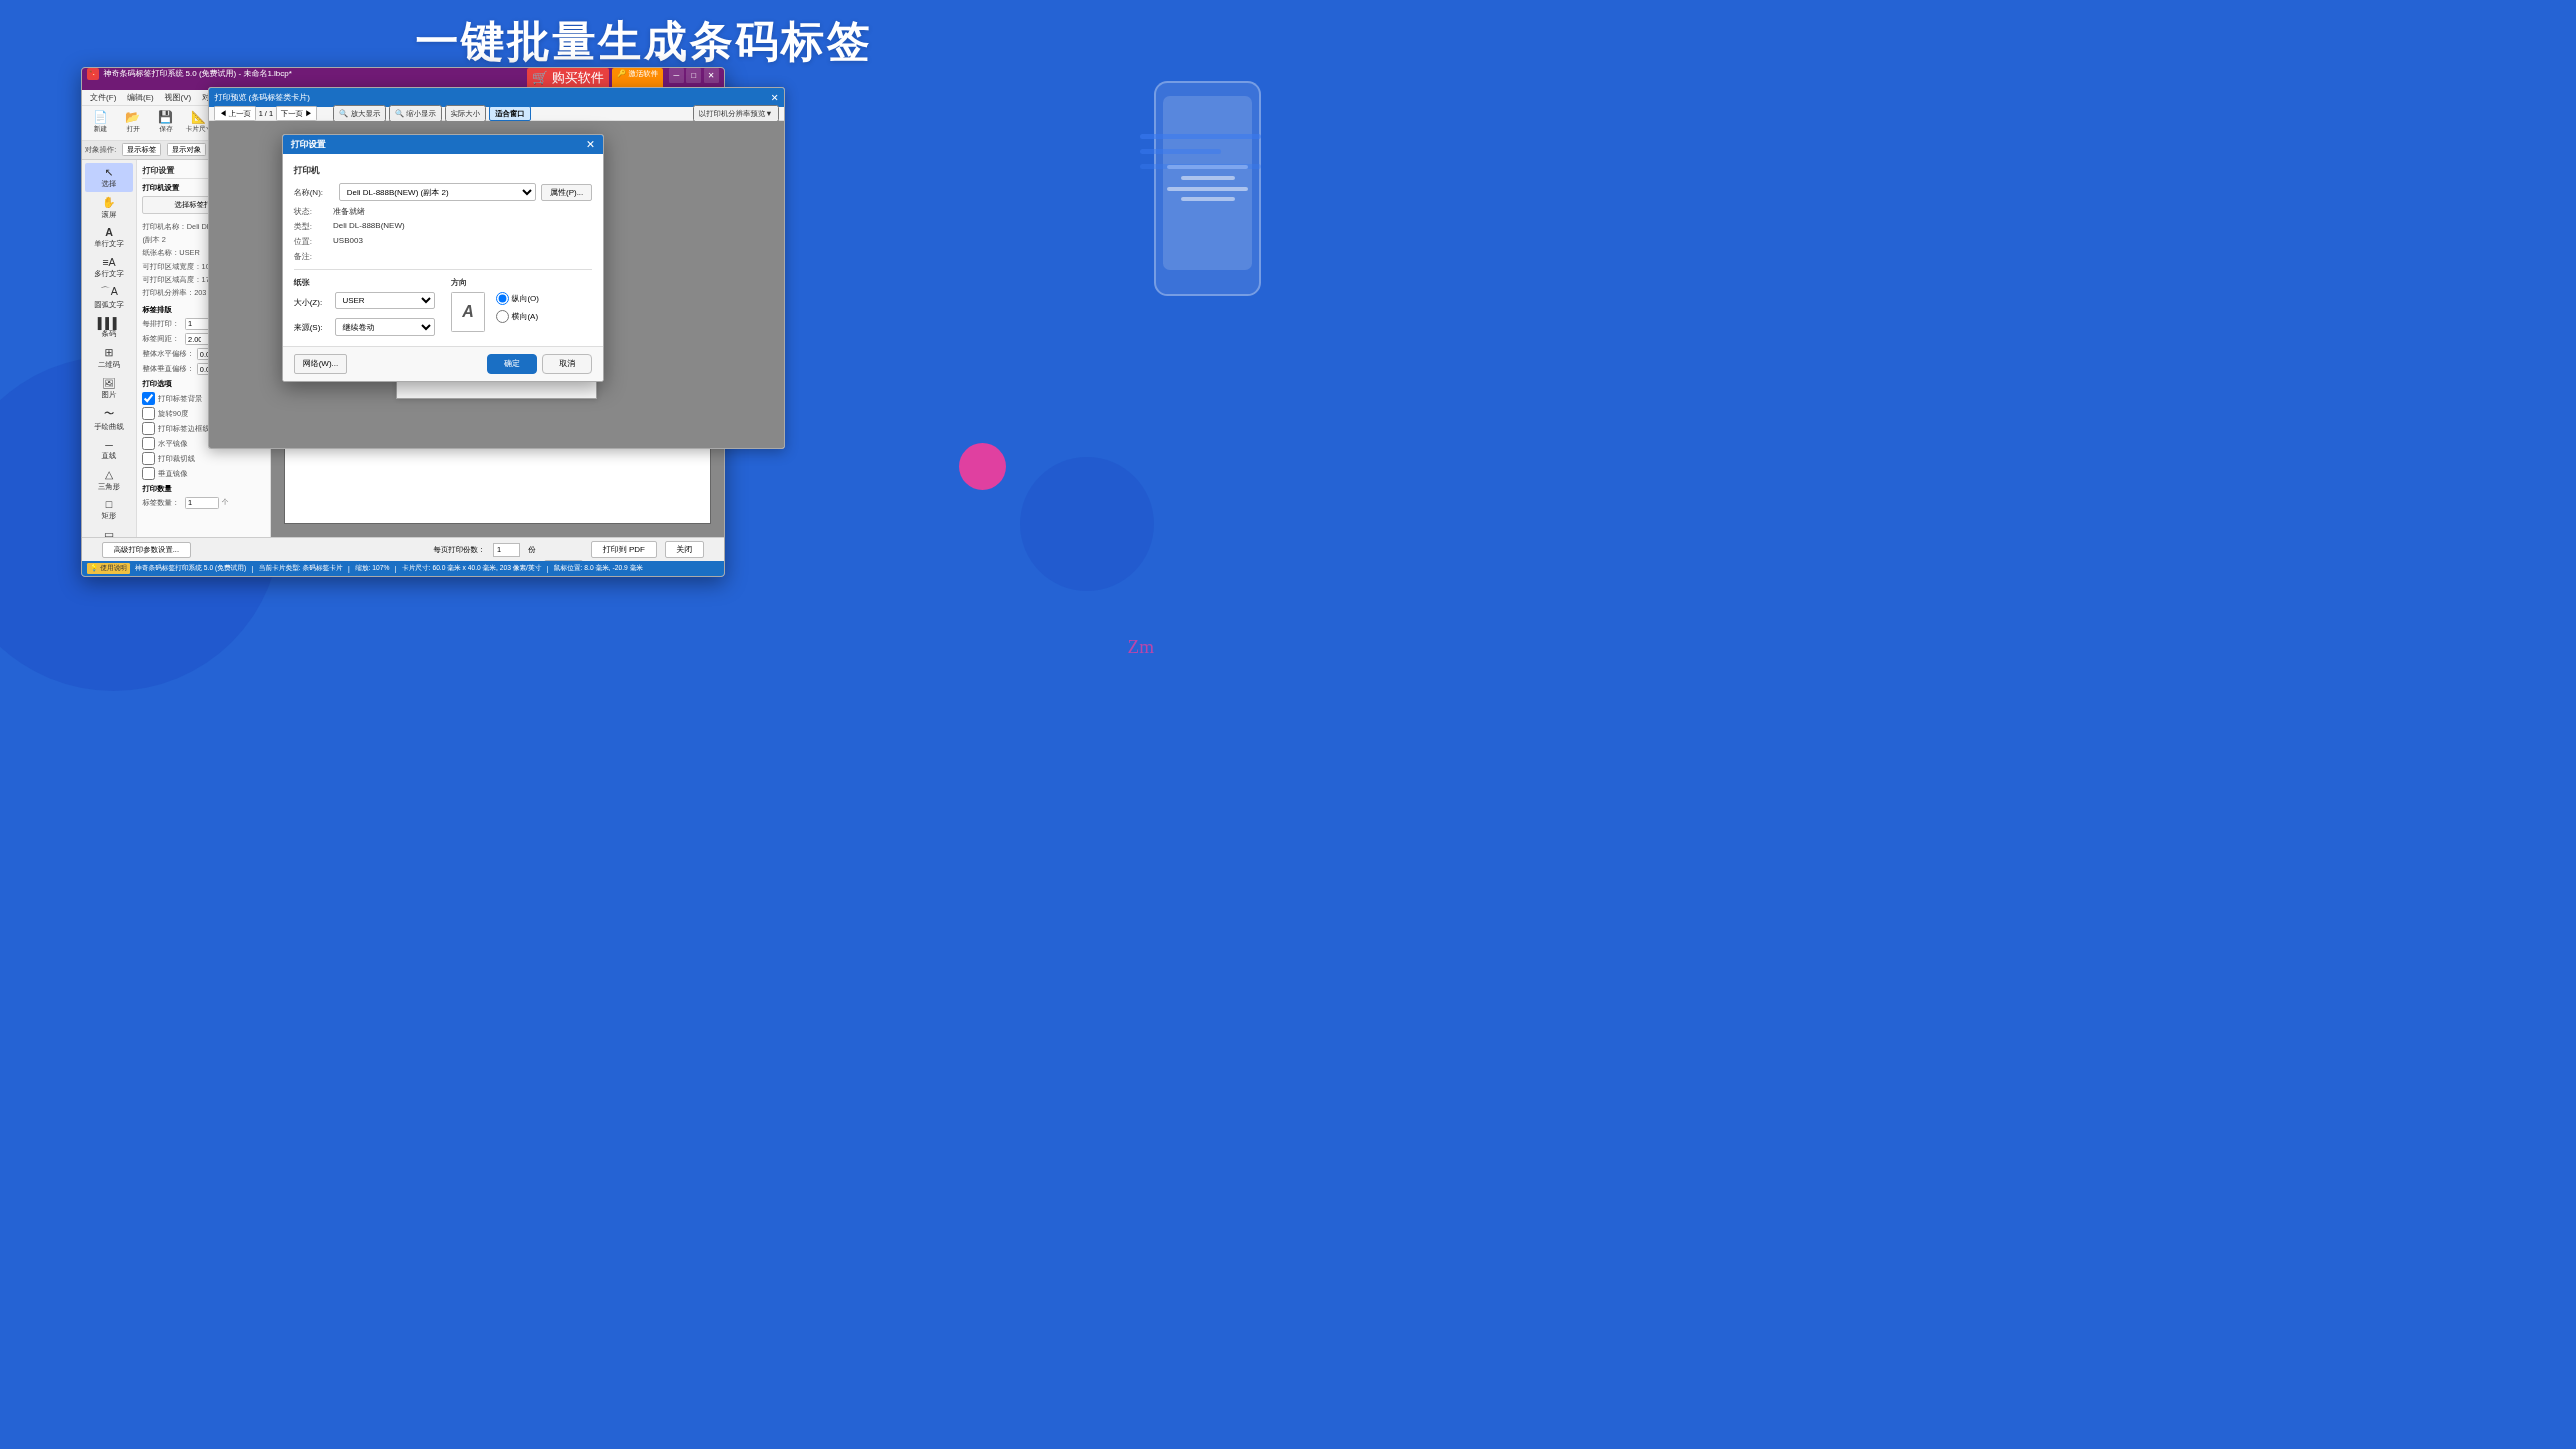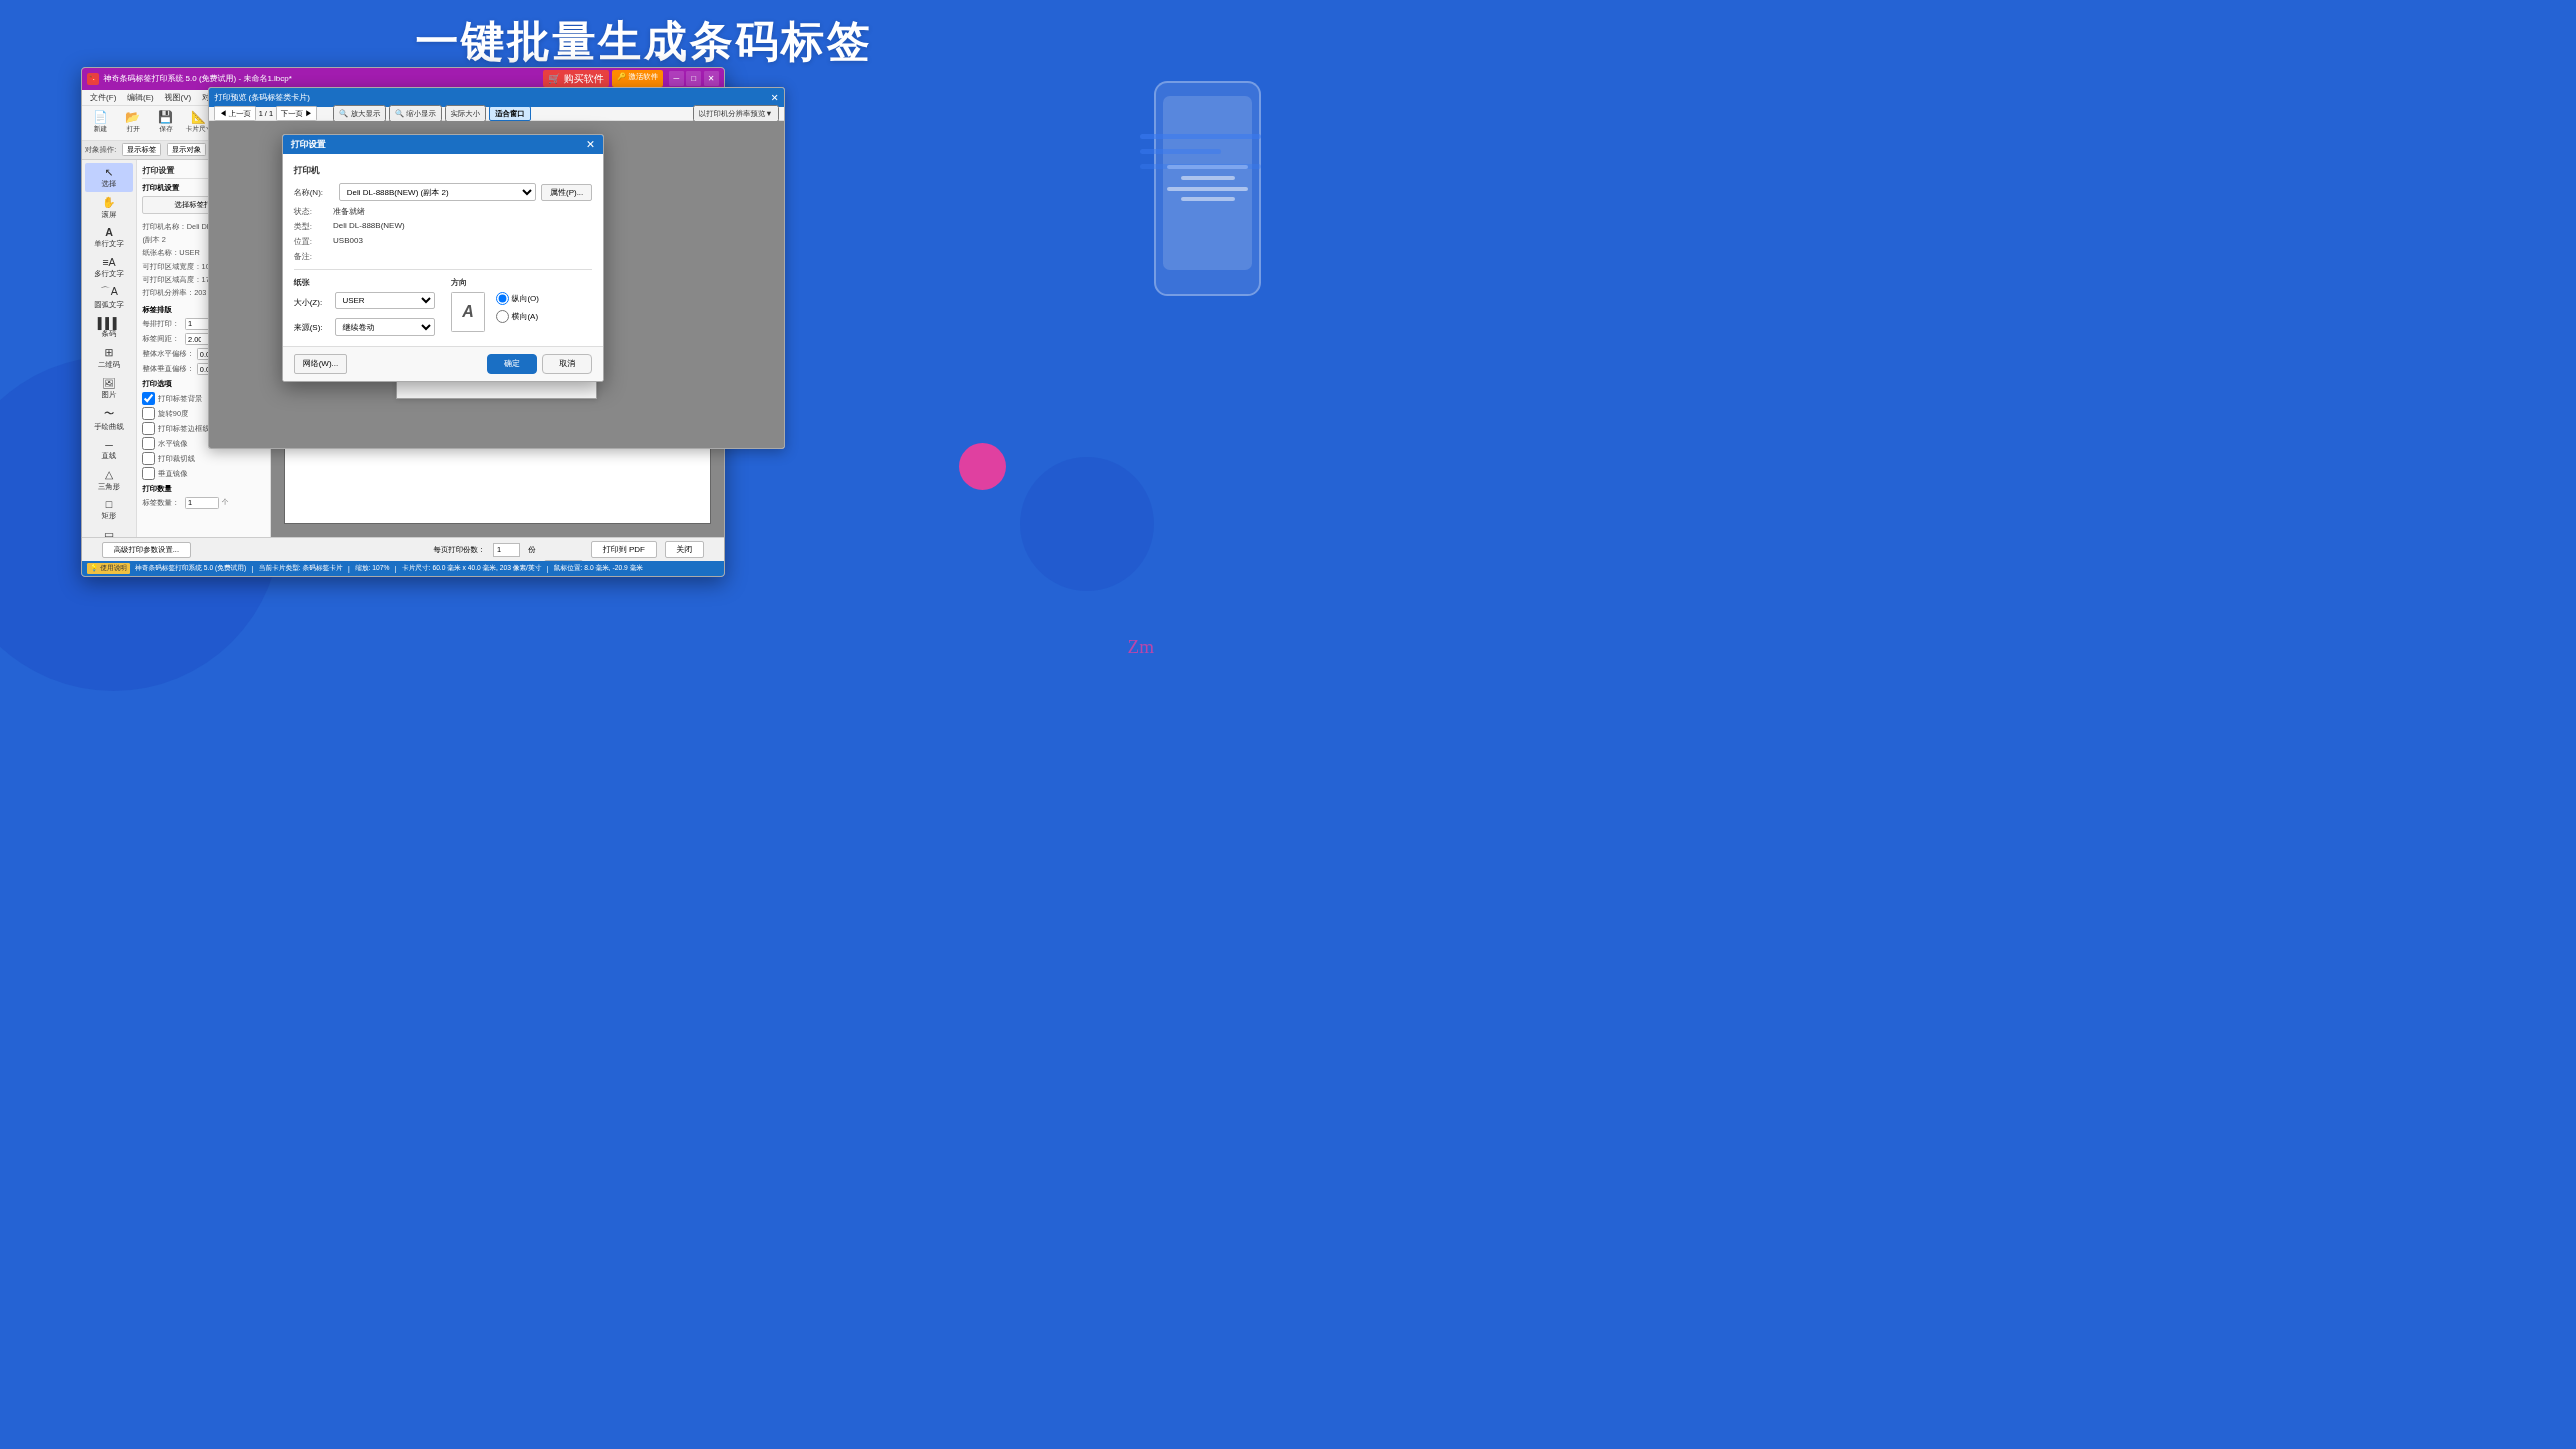--- a/index.html
+++ b/index.html
@@ -87,25 +87,24 @@
       border: 0.7px solid #aaa;
       border-radius: 4px;
       box-shadow: 0 5.4px 21.5px rgba(0,0,0,0.4);
       overflow: hidden;
       display: flex;
       flex-direction: column;
     }
 
     
     .title-bar {
-      background: #a21caf;
+      background: #701a75;
       color: white;
       height: 21.5px;
       display: flex;
-      align-items: center;
       padding: 0 5.4px;
       flex-shrink: 0;
     }
     .title-bar-icon {
       width: 12px; height: 12px;
       background: #e84040;
       border-radius: 2px;
       margin-right: 4px;
       display: flex; align-items: center; justify-content: center;
       font-size: 6.7px;
@@ -131,21 +130,21 @@
     
     .top-right-buttons {
       display: flex;
       gap: 2.7px;
       margin-left: auto;
       margin-right: 5.4px;
     }
     .shop-btn {
       background: #e84040;
       color: white;
-      font-size: 10px;
+      font-size: 13px;
       padding: 1.3px 5.4px;
       border-radius: 2px;
       cursor: pointer;
     }
     .activate-btn {
       background: #ff8c00;
       color: white;
       font-size: 7.4px;
       padding: 1.3px 5.4px;
       border-radius: 2px;

